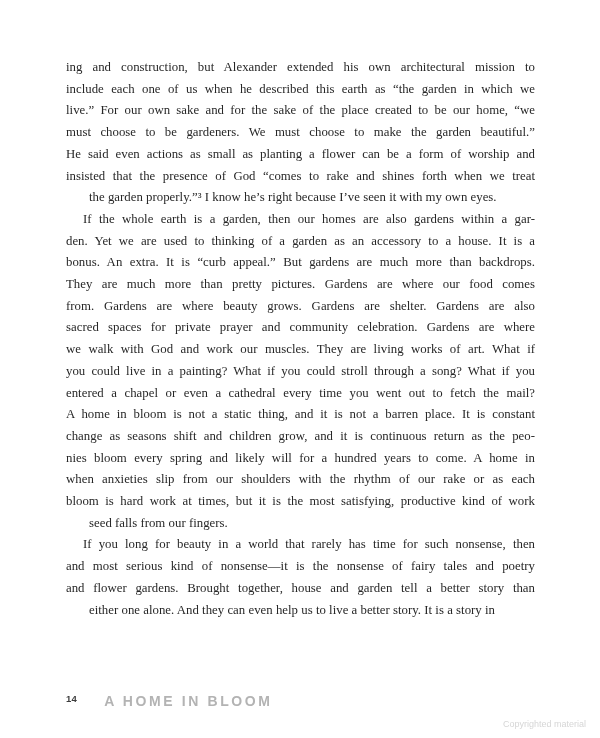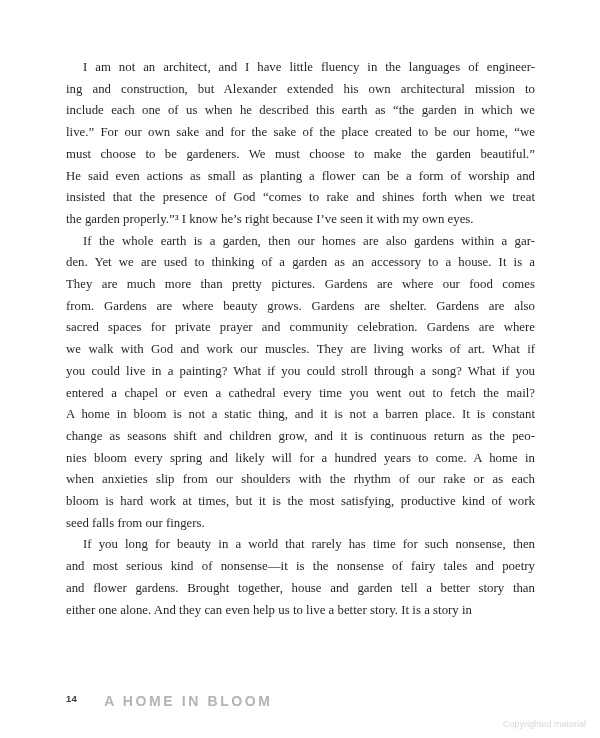--- a/index.html
+++ b/index.html
@@ -29,20 +29,21 @@
     margin: 0;
     padding: 0;
   }
   .line {
     text-align: justify;
     text-align-last: justify;
     white-space: normal;
   }
   .line.last {
     text-align-last: left;
+    margin-left: 23px;
   }
   .line.first {
     text-indent: 17px;
   }
   .footer {
     position: absolute;
     left: 66px;
     top: 693px;
     width: 469px;
     font-family: "Liberation Sans", "DejaVu Sans", sans-serif;
@@ -71,32 +72,32 @@
     color: #d6d6d6;
   }
 </style>
 </head>
 <body>
 
 <div class="page">
 
   <div class="body-text">
       <div class="paragraph">
-        <div class="line first">I am not an architect, and I have little fluency in the languages of engineer-</div>
         <div class="line">ing and construction, but Alexander extended his own architectural mission to</div>
         <div class="line">include each one of us when he described this earth as “the garden in which we</div>
         <div class="line">live.” For our own sake and for the sake of the place created to be our home, “we</div>
         <div class="line">must choose to be gardeners. We must choose to make the garden beautiful.”</div>
         <div class="line">He said even actions as small as planting a flower can be a form of worship and</div>
         <div class="line">insisted that the presence of God “comes to rake and shines forth when we treat</div>
         <div class="line last">the garden properly.”³ I know he’s right because I’ve seen it with my own eyes.</div>
       </div>
       <div class="paragraph">
         <div class="line first">If the whole earth is a garden, then our homes are also gardens within a gar-</div>
         <div class="line">den. Yet we are used to thinking of a garden as an accessory to a house. It is a</div>
+        <div class="line">bonus. An extra. It is “curb appeal.” But gardens are much more than backdrops.</div>
         <div class="line">They are much more than pretty pictures. Gardens are where our food comes</div>
         <div class="line">from. Gardens are where beauty grows. Gardens are shelter. Gardens are also</div>
         <div class="line">sacred spaces for private prayer and community celebration. Gardens are where</div>
         <div class="line">we walk with God and work our muscles. They are living works of art. What if</div>
         <div class="line">you could live in a painting? What if you could stroll through a song? What if you</div>
         <div class="line">entered a chapel or even a cathedral every time you went out to fetch the mail?</div>
         <div class="line">A home in bloom is not a static thing, and it is not a barren place. It is constant</div>
         <div class="line">change as seasons shift and children grow, and it is continuous return as the peo-</div>
         <div class="line">nies bloom every spring and likely will for a hundred years to come. A home in</div>
         <div class="line">when anxieties slip from our shoulders with the rhythm of our rake or as each</div>

